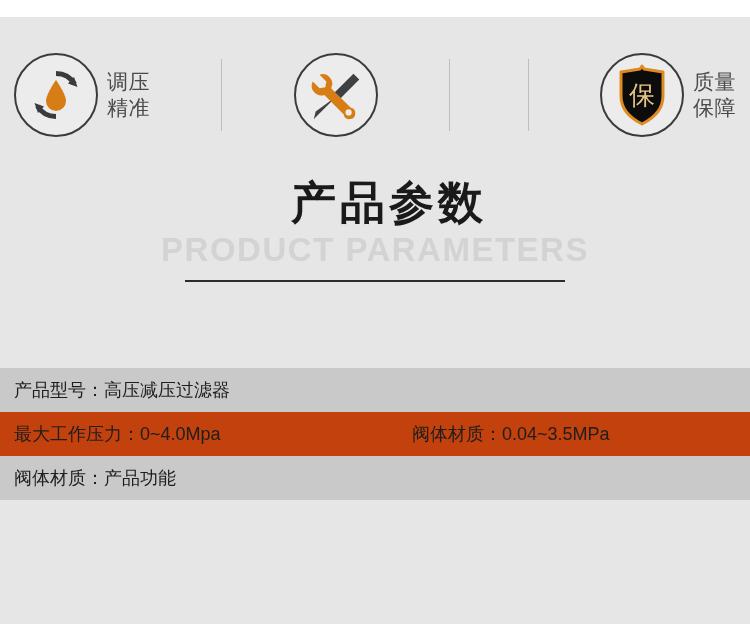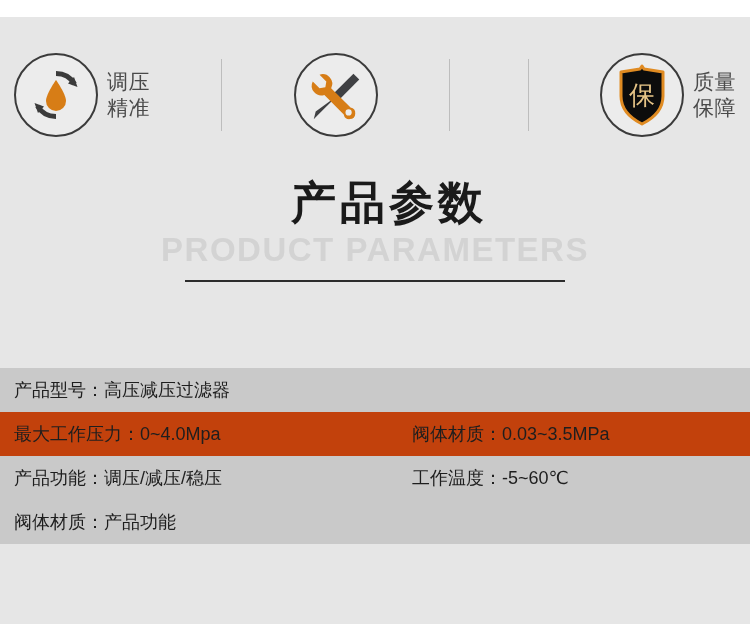--- a/index.html
+++ b/index.html
@@ -196,32 +196,24 @@
       <div class="cell cell-left">
         <span class="cell-label">产品型号：</span><span class="cell-value">高压减压过滤器</span>
       </div>
     </div>
 
     <div class="param-row">
       <div class="cell cell-left">
         <span class="cell-label">最大工作压力：</span><span class="cell-value">0~4.0Mpa</span>
       </div>
       <div class="cell cell-right">
-        <span class="cell-label">阀体材质：</span><span class="cell-value">0.03~3.5MPa</span>
-      </div>
-    </div>
-
-    <div class="param-row alt">
-      <div class="cell cell-left">
-        <span class="cell-label">产品功能：</span><span class="cell-value">调压/减压/稳压</span>
-      </div>
-      <div class="cell cell-right">
-        <span class="cell-label">工作温度：</span><span class="cell-value">-5~60℃</span>
-      </div>
-    </div>
+        <span class="cell-label">阀体材质：</span><span class="cell-value">0.04~3.5MPa</span>
+      </div>
+    </div>
+
 
 
     <div class="param-row alt">
       <div class="cell cell-left">
         <span class="cell-label">阀体材质：</span><span class="cell-value">产品功能</span>
       </div>
       <div class="cell cell-right empty">
         <span class="cell-label"></span><span class="cell-value"></span>
       </div>
     </div>

